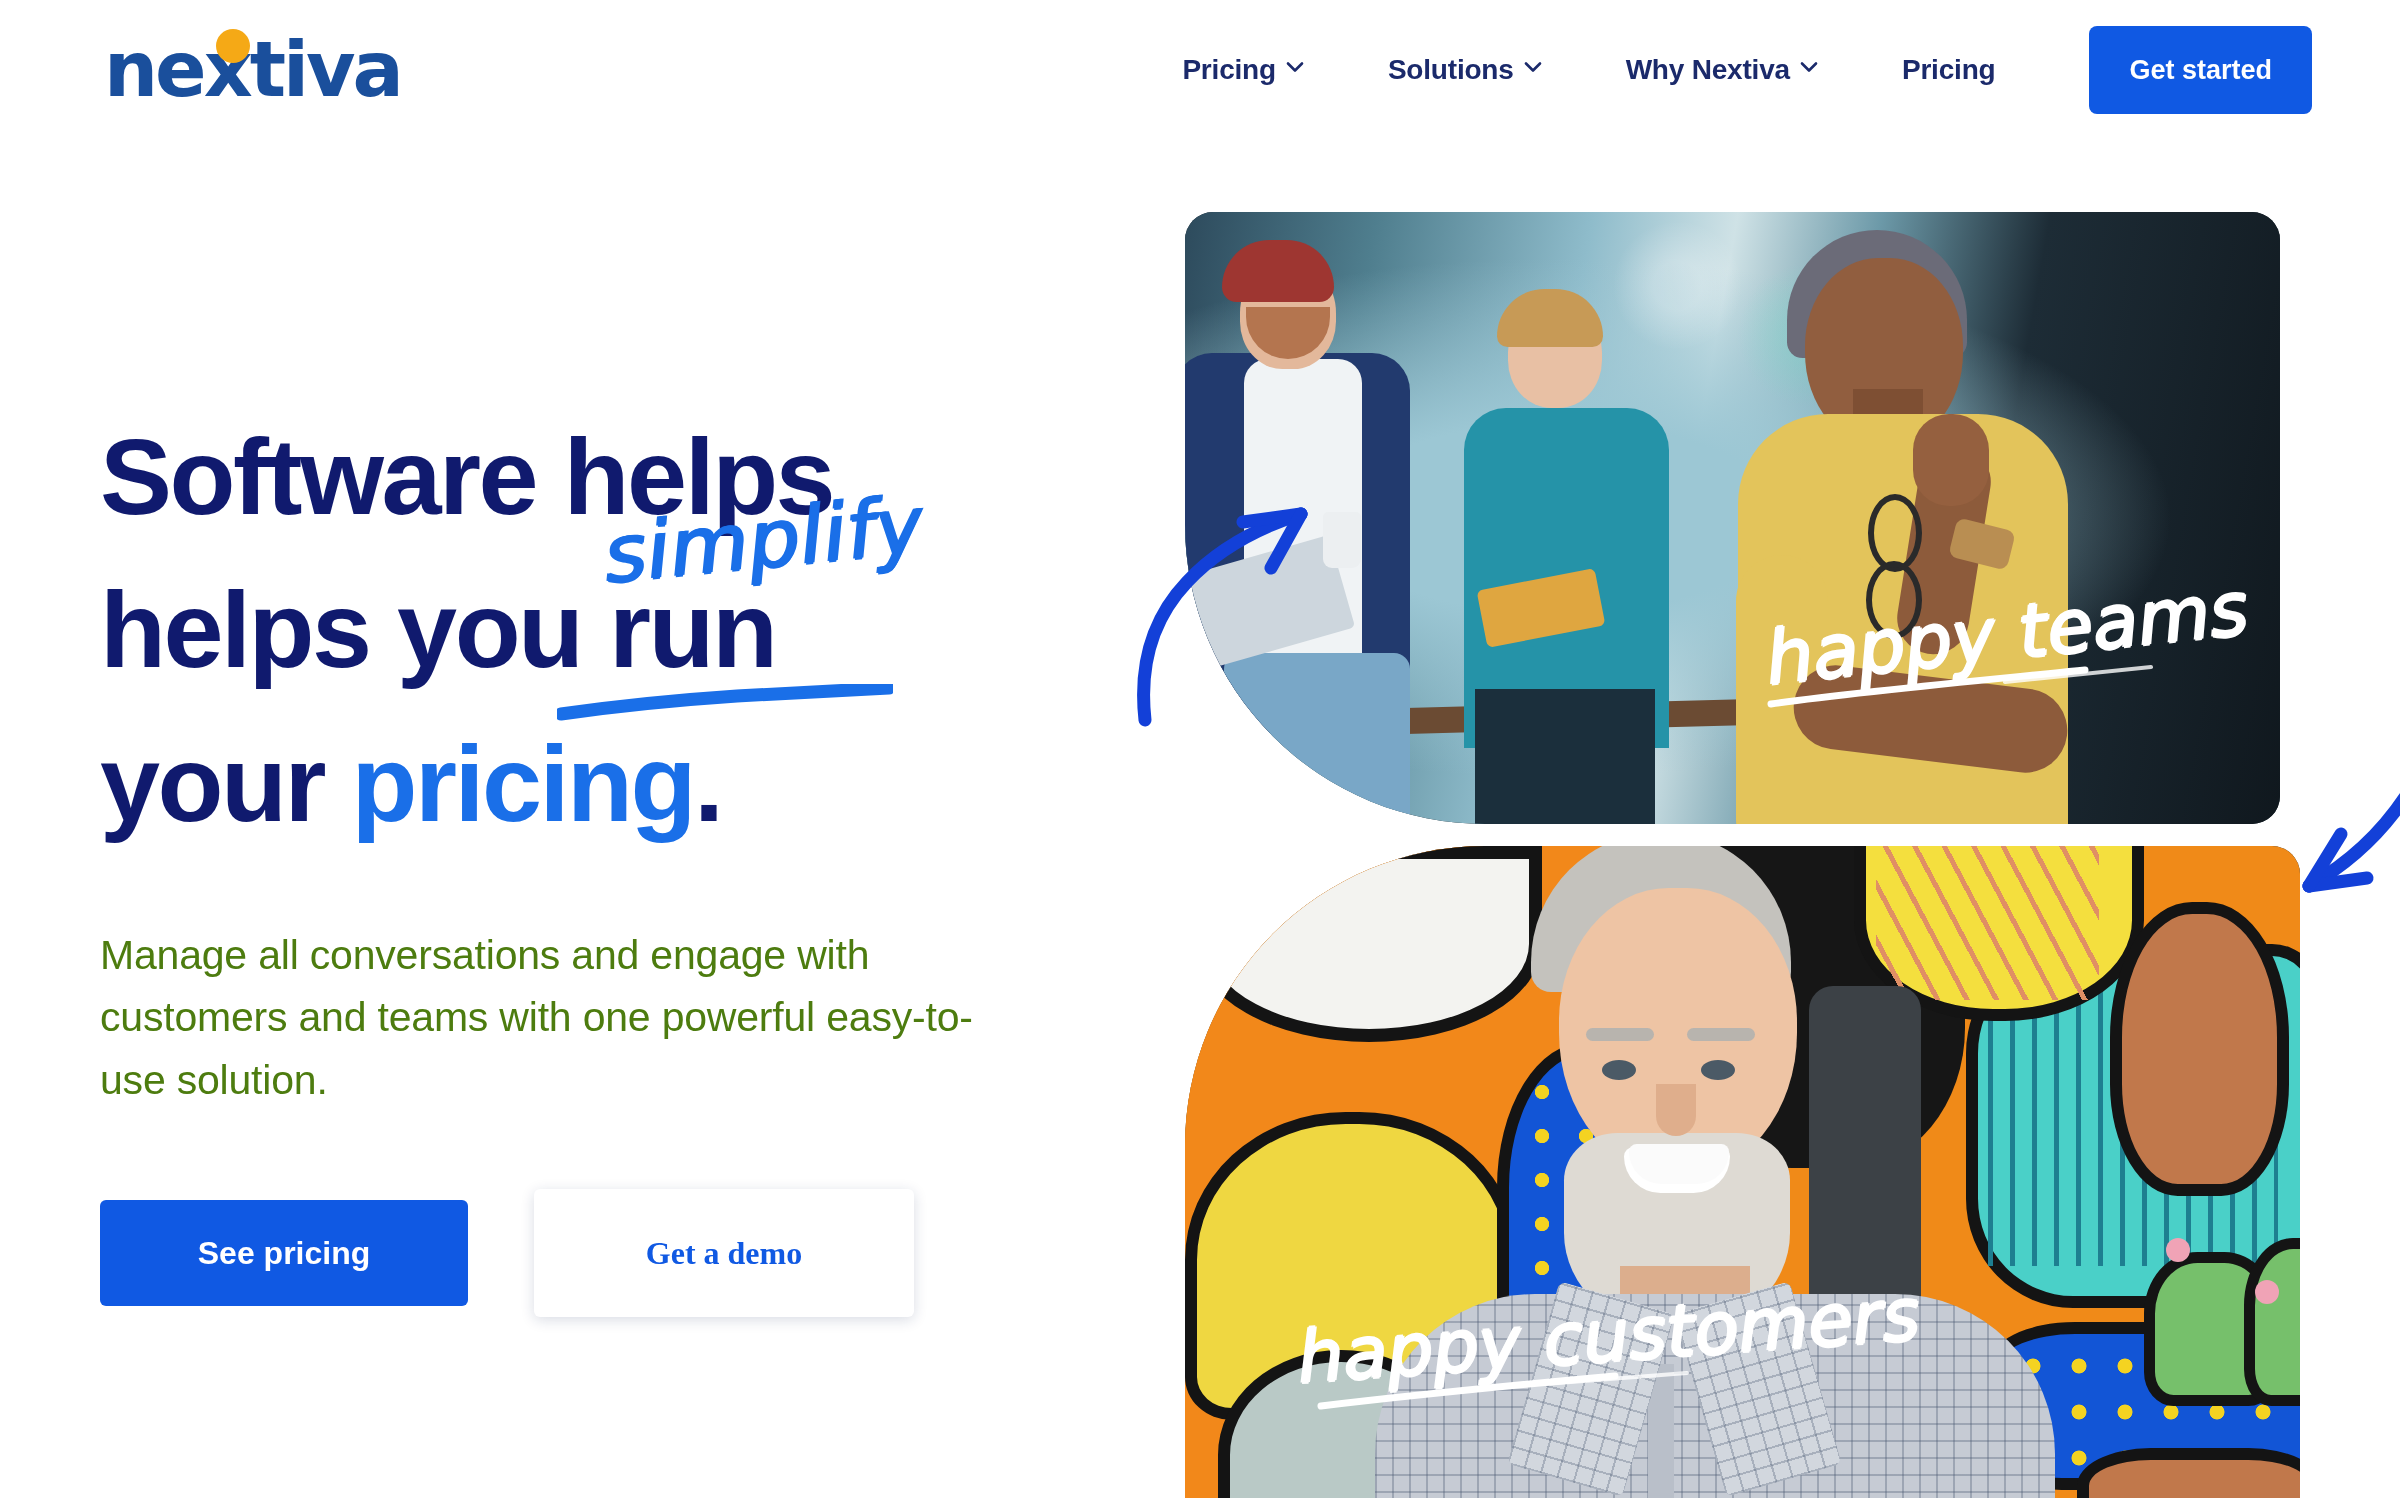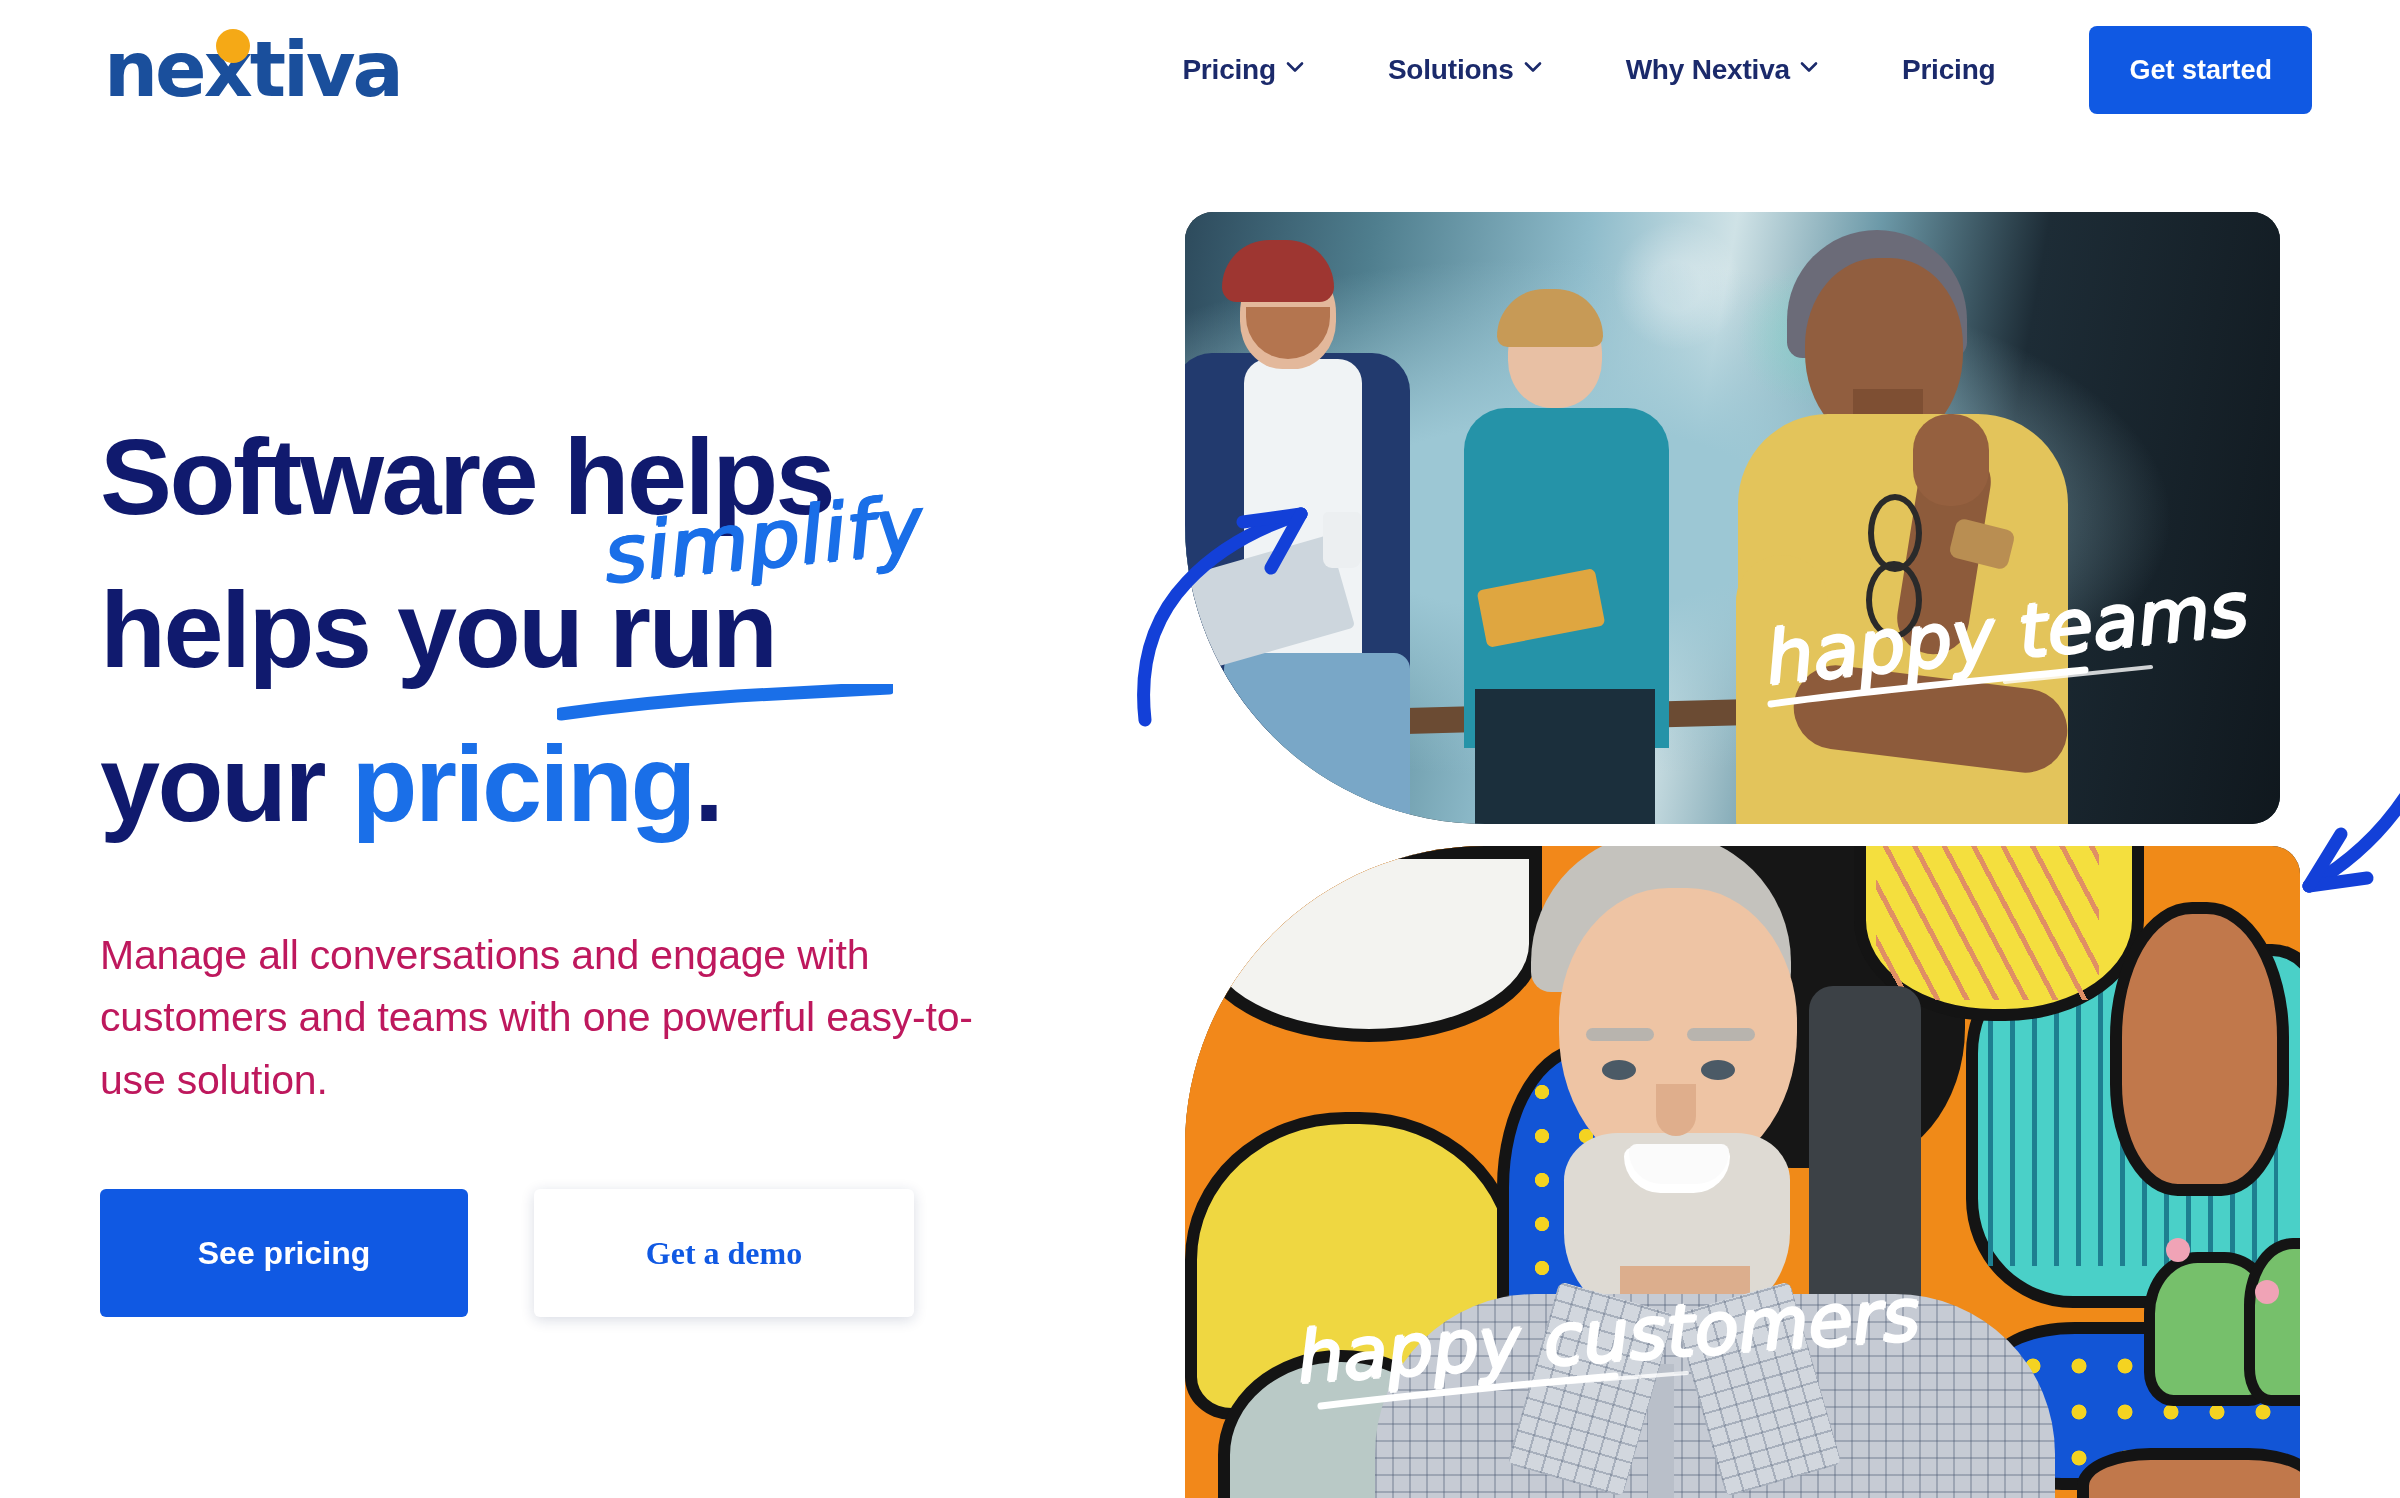--- a/index.html
+++ b/index.html
@@ -149,41 +149,41 @@
     transform: rotate(-5.5deg);
     letter-spacing: 1px;
     white-space: nowrap;
     text-shadow: 1.5px 0 0 #1a6fe8, -1.5px 0 0 #1a6fe8, 0 1.5px 0 #1a6fe8;
   }
 
   .subhead {
     margin-top: 64px;
     font-size: 41px;
     line-height: 1.52;
-    color: #be185d;
+    color: #4d7c0f;
     font-weight: 400;
     max-width: 900px;
     letter-spacing: -0.2px;
   }
 
   .cta-row {
     margin-top: 78px;
     display: flex;
     align-items: center;
     gap: 66px;
   }
   .btn-primary {
     background: #1059e3;
     color: #ffffff;
     font-size: 32px;
     font-weight: 700;
     border: none;
     border-radius: 6px;
     width: 368px;
-    height: 128px;
+    height: 106px;
     cursor: pointer;
     font-family: "Liberation Sans", sans-serif;
   }
   .btn-secondary {
     background: #ffffff;
     color: #1059e3;
     font-size: 32px;
     font-weight: 700;
     border: none;
     border-radius: 6px;

